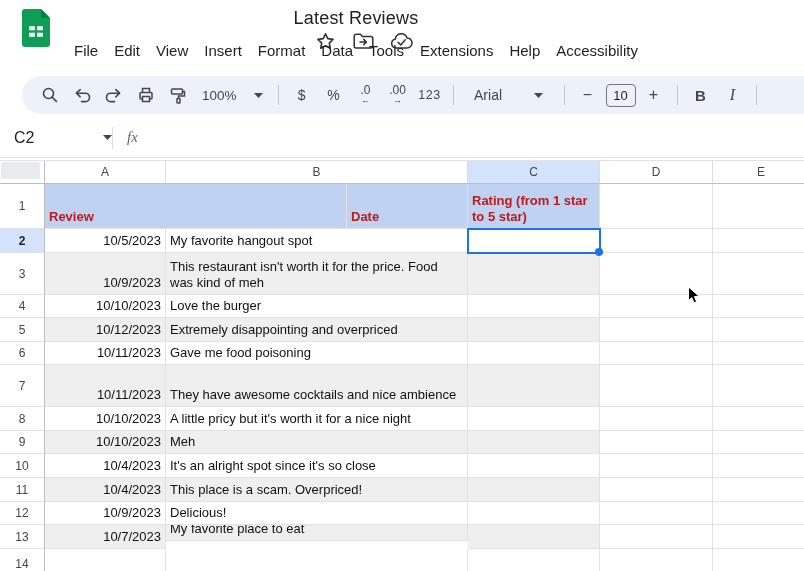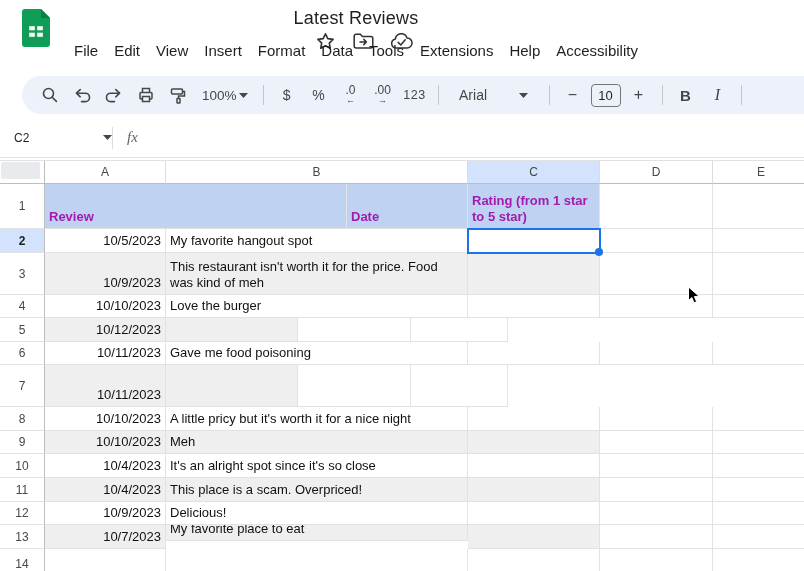--- a/index.html
+++ b/index.html
@@ -19,38 +19,38 @@
   .menu-item { font-size:15px; color:#1f1f1f; padding:1px 8px; border-radius:6px; cursor:default; }
 
   
   .toolbar { position:absolute; top:76px; left:22px; width:800px; height:38px;
              background:#edf2fa; border-radius:19px; display:flex; align-items:center;
              padding-left:14px; gap:4px; }
   .tb-btn { display:flex; align-items:center; justify-content:center; min-width:28px; height:28px;
             border-radius:4px; color:#444746; font-size:14px; }
   .tb-text { font-size:13.5px; color:#444746; }
   .tb-div { width:1px; height:20px; background:#c4c7c5; margin:0 5px; flex:none; }
-  .zoom-btn { display:flex; align-items:center; gap:2px; padding:0 6px; height:28px; }
+  .zoom-btn { display:flex; align-items:center; gap:17px; padding:0 6px; height:28px; }
   .font-btn { display:flex; align-items:center; gap:32px; padding:0 8px; height:28px; width:92px; }
   .font-btn .tb-text { font-size:14px; }
   .fs-box { width:30px; height:23px; border:1px solid #747775; border-radius:4px; display:flex;
             align-items:center; justify-content:center; font-size:13px; color:#1f1f1f; background:transparent; }
   .fs-minus,.fs-plus { font-size:16px; color:#444746; width:24px; text-align:center; }
   .bold-label { font-weight:700; font-size:15px; color:#444746; }
   .italic-label { font-family:"Liberation Serif","DejaVu Serif",serif; font-style:italic; font-size:16px; color:#444746; }
   .decfmt { display:flex; flex-direction:column; align-items:center; line-height:10px; height:22px; justify-content:center; }
   .decfmt .num { font-size:12px; color:#444746; }
   .decfmt .arr { font-size:9px; color:#444746; }
   .fmt123 { font-size:12.5px; color:#444746; letter-spacing:.5px; }
 
   
   .formula-bar { position:absolute; top:118px; left:0; right:0; height:40px; display:flex; align-items:center;
                  border-bottom:1px solid #e0e3e7; background:#fff; }
   .name-box { display:flex; align-items:center; width:112px; padding-left:14px; }
-  .name-box-value { font-size:12px; color:#1f1f1f; flex:1; }
+  .name-box-value { font-size:16px; color:#1f1f1f; flex:1; }
   .fb-div { width:1px; height:22px; background:#dadce0; }
   .fx-label { font-family:"Liberation Serif","DejaVu Serif",serif; font-style:italic; font-size:15px;
               color:#5f6368; margin-left:14px; }
 
   
   .grid { position:absolute; top:160px; left:0; width:810px; bottom:0; overflow:hidden;
           border-top:1px solid #e2e2e2; background:#fff; }
   .g-row { display:flex; width:810px; }
   .cell { flex:none; border-right:1px solid #e2e2e2; border-bottom:1px solid #e2e2e2;
           font-size:13px; color:#111; display:flex; align-items:flex-end; overflow:hidden;
@@ -58,21 +58,21 @@
   .colhdr { flex:none; display:flex; align-items:center; justify-content:center; font-size:12px; color:#474747;
             background:#fff; border-right:1px solid #dcdcdc; border-bottom:1px solid #bdbdbd; }
   .colhdr.sel { background:#d3e3fd; }
   .rowhdr { flex:none; display:flex; align-items:center; justify-content:center; font-size:12px; color:#474747;
             background:#fff; border-right:1px solid #bdbdbd; border-bottom:1px solid #e2e2e2; }
   .rowhdr.sel { background:#d3e3fd; font-weight:700; color:#1f1f1f; }
   .corner { flex:none; position:relative; background:#fff; border-right:1px solid #bdbdbd; border-bottom:1px solid #bdbdbd; }
   .corner .pad { position:absolute; left:1px; top:1px; right:4px; bottom:4px; background:#e8eaed; border-radius:2px; }
   .cell.date { justify-content:flex-end; text-align:right; }
   .cell.band { background:#efefef; }
-  .cell.hdr1 { background:#bfd2f2; font-weight:700; color:#a21caf; }
+  .cell.hdr1 { background:#bfd2f2; font-weight:700; color:#b91c1c; }
   .sel-overlay { position:absolute; border:2px solid #1a73e8; pointer-events:none; }
   .fill-handle { position:absolute; right:-4px; bottom:-4px; width:8px; height:8px; border-radius:50%;
                  background:#1a73e8; pointer-events:auto; }
 
   .cursor { position:absolute; left:687px; top:286px; z-index:50; pointer-events:none; }
 
   svg.ic { display:block; }
 </style>
 </head>
 <body>
@@ -248,35 +248,37 @@
         <div class="rowhdr" style="width: 45px; height: 23px;">4</div>
         <div class="cell date" style="width: 121px; height: 23px;">10/10/2023</div>
         <div class="cell" style="width: 302px; height: 23px;">Love the burger</div>
         <div class="cell" style="width: 132px; height: 23px;"></div>
         <div class="cell" style="width: 113px; height: 23px;"></div>
         <div class="cell" style="width: 97px; height: 23px;"></div>
       </div>
       <div class="g-row" style="height: 24px;">
         <div class="rowhdr" style="width: 45px; height: 24px;">5</div>
         <div class="cell date band" style="width: 121px; height: 24px;">10/12/2023</div>
+        <div class="cell band" style="width: 302px; height: 24px;">Extremely disappointing and overpriced</div>
         <div class="cell band" style="width: 132px; height: 24px;"></div>
         <div class="cell" style="width: 113px; height: 24px;"></div>
         <div class="cell" style="width: 97px; height: 24px;"></div>
       </div>
       <div class="g-row" style="height: 23px;">
         <div class="rowhdr" style="width: 45px; height: 23px;">6</div>
         <div class="cell date" style="width: 121px; height: 23px;">10/11/2023</div>
         <div class="cell" style="width: 302px; height: 23px;">Gave me food poisoning</div>
         <div class="cell" style="width: 132px; height: 23px;"></div>
         <div class="cell" style="width: 113px; height: 23px;"></div>
         <div class="cell" style="width: 97px; height: 23px;"></div>
       </div>
       <div class="g-row" style="height: 42px;">
         <div class="rowhdr" style="width: 45px; height: 42px;">7</div>
         <div class="cell date band" style="width: 121px; height: 42px;">10/11/2023</div>
+        <div class="cell band" style="width: 302px; height: 42px;">They have awesome cocktails and nice ambience</div>
         <div class="cell band" style="width: 132px; height: 42px;"></div>
         <div class="cell" style="width: 113px; height: 42px;"></div>
         <div class="cell" style="width: 97px; height: 42px;"></div>
       </div>
       <div class="g-row" style="height: 24px;">
         <div class="rowhdr" style="width: 45px; height: 24px;">8</div>
         <div class="cell date" style="width: 121px; height: 24px;">10/10/2023</div>
         <div class="cell" style="width: 302px; height: 24px;">A little pricy but it's worth it for a nice night</div>
         <div class="cell" style="width: 132px; height: 24px;"></div>
         <div class="cell" style="width: 113px; height: 24px;"></div>

